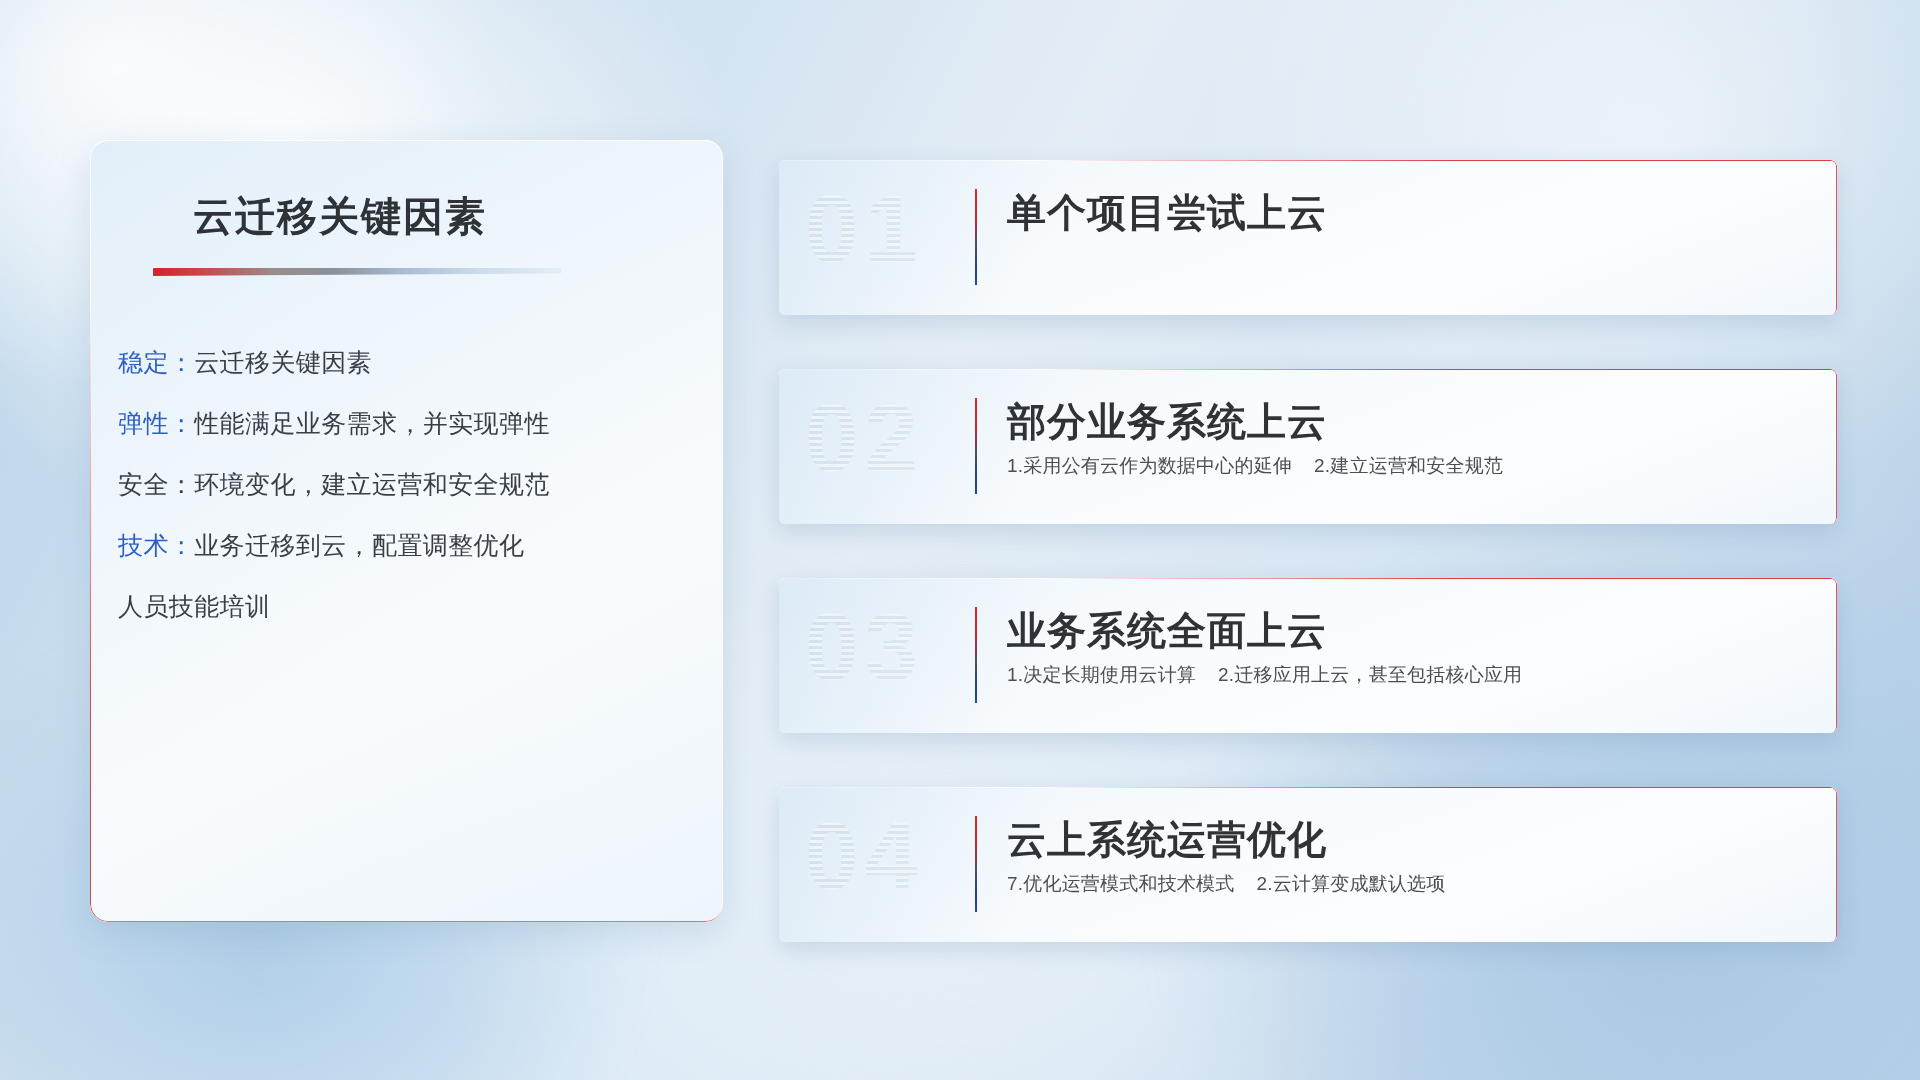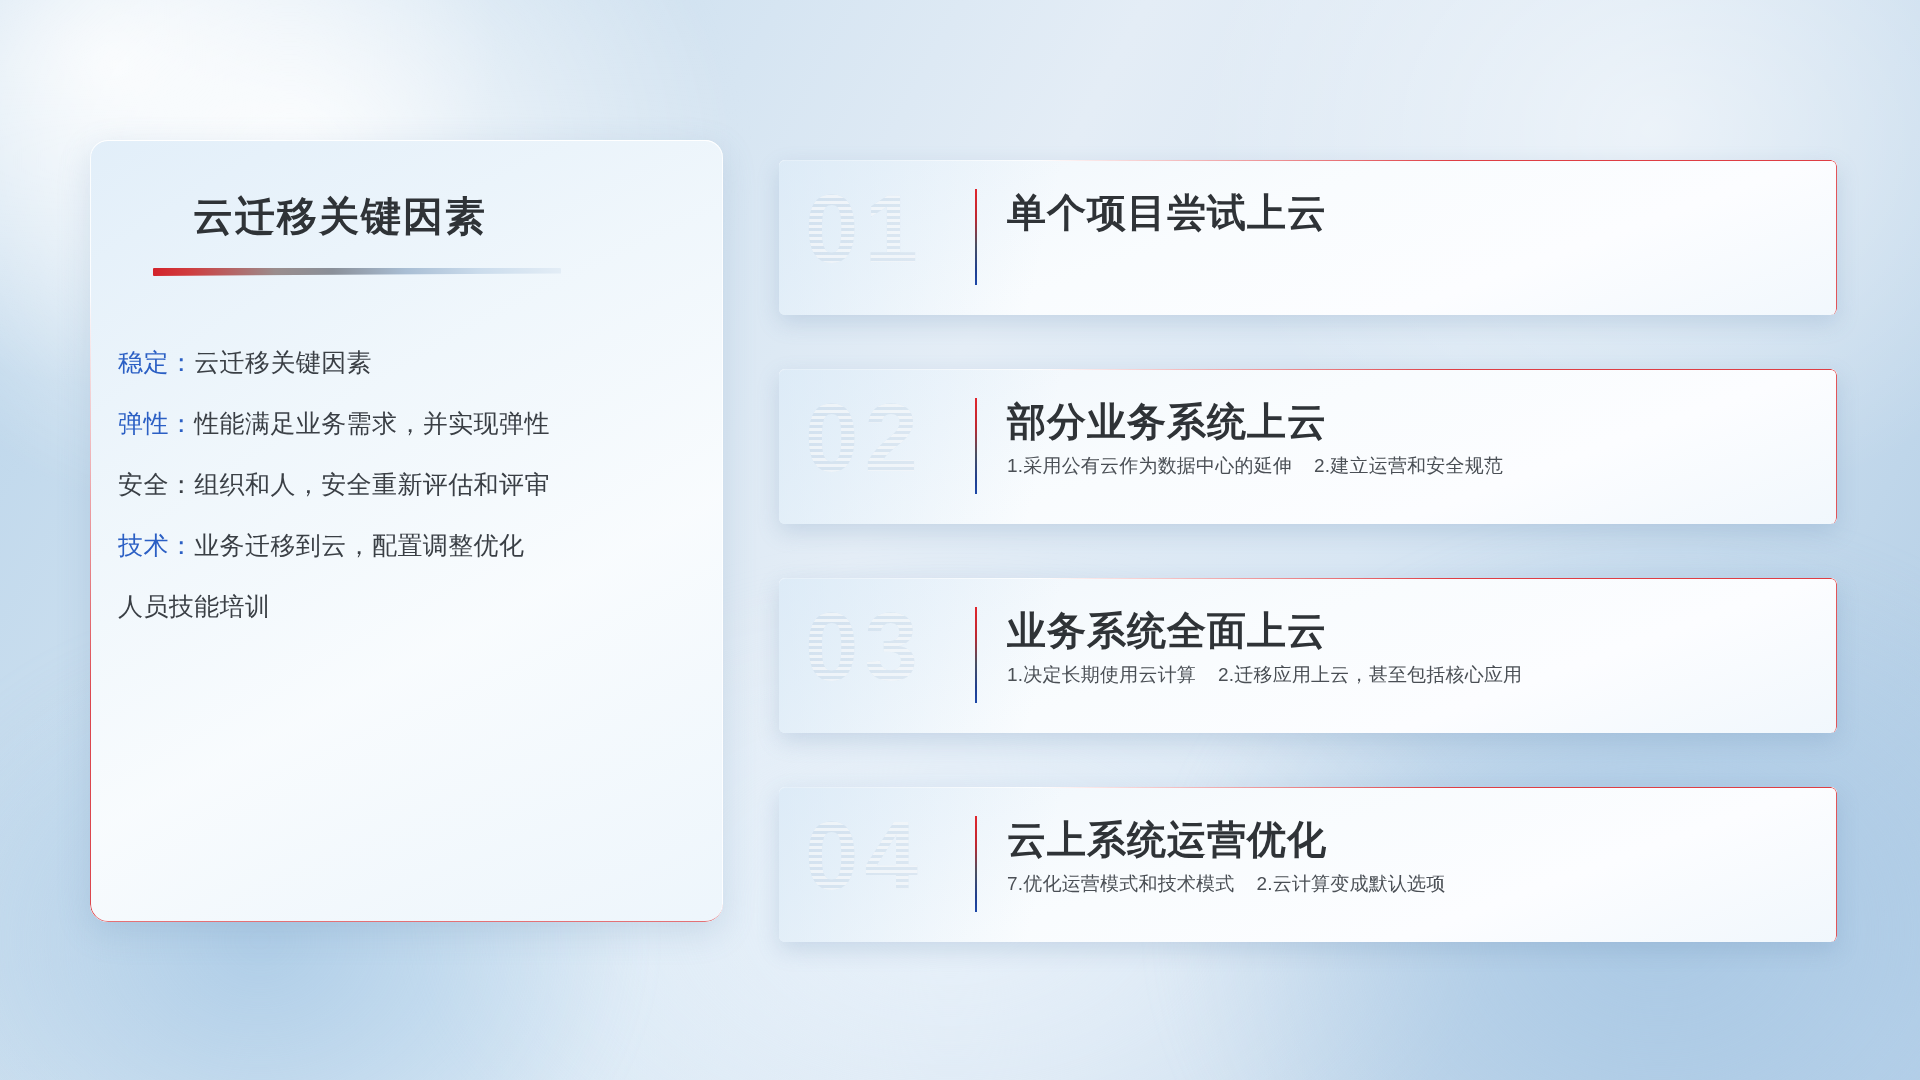--- a/index.html
+++ b/index.html
@@ -158,21 +158,21 @@
   <div class="left-underline"></div>
 
   <div class="left-list">
     <div class="lrow blue">
       <span class="k">稳定：</span><span class="v">云迁移关键因素</span>
     </div>
     <div class="lrow blue">
       <span class="k">弹性：</span><span class="v">性能满足业务需求，并实现弹性</span>
     </div>
     <div class="lrow dark">
-      <span class="k">安全：</span><span class="v">组织和人，安全重新评估和评审</span>
+      <span class="k">安全：</span><span class="v">环境变化，建立运营和安全规范</span>
     </div>
     <div class="lrow blue">
       <span class="k">技术：</span><span class="v">业务迁移到云，配置调整优化</span>
     </div>
     <div class="lrow dark">
       <span class="k"></span><span class="v">人员技能培训</span>
     </div>
   </div>
 </div>
 

